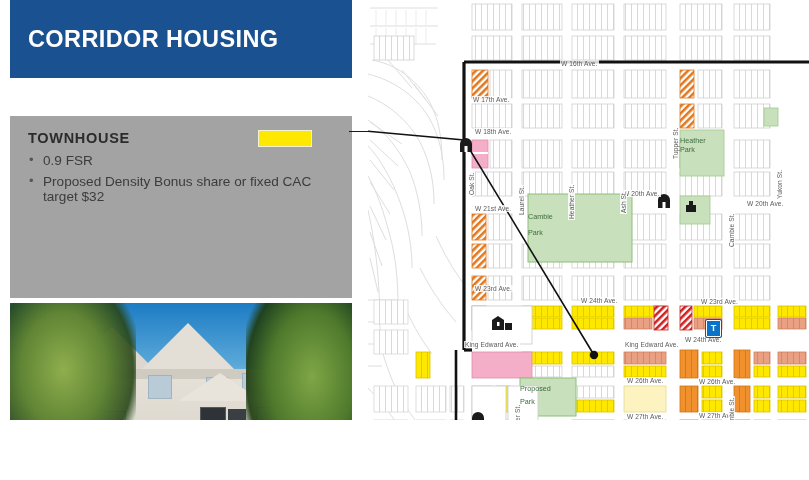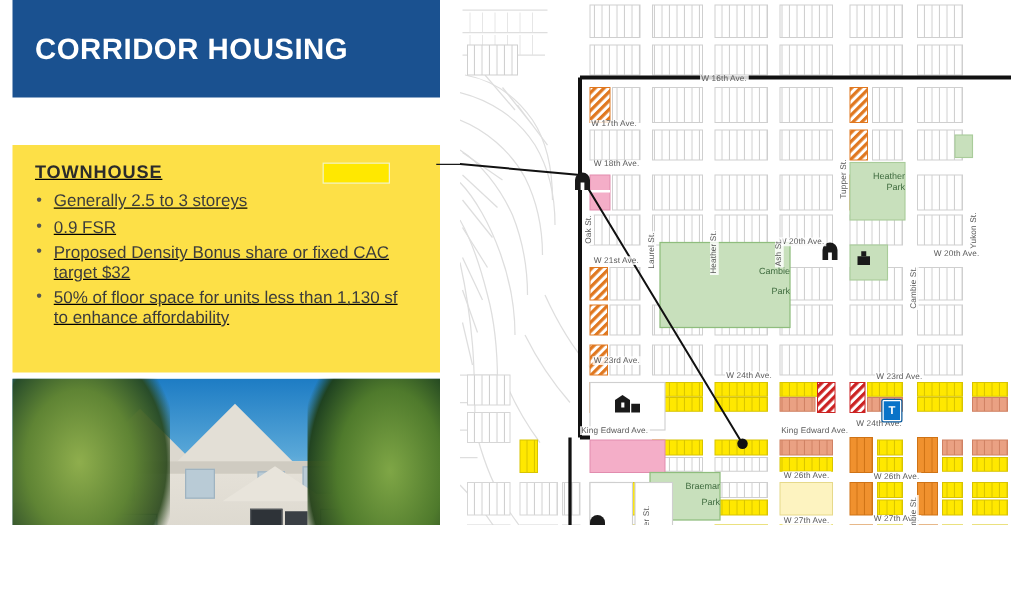--- a/index.html
+++ b/index.html
@@ -17,21 +17,21 @@
     background:#1a5190;display:flex;flex-direction:column;
     justify-content:center;padding:0 18px;box-sizing:border-box;
   }
   #title-banner .tline{
     color:#ffffff;font-weight:bold;font-size:23.5px;letter-spacing:0.4px;
     line-height:30px;white-space:nowrap;
   }
 
   #info-card{
     position:absolute;left:10px;top:116px;width:342px;height:182px;
-    background:#fde047;box-sizing:border-box;padding:14px 32px 8px 16px;text-decoration:underline;
+    background:#a3a3a3;box-sizing:border-box;padding:14px 32px 8px 16px;
   }
   #card-title{
     font-size:14.5px;font-weight:bold;color:#2b2b2b;letter-spacing:0.7px;
     margin:0 0 7px 2px;
   }
   #legend-swatch{
     position:absolute;right:40px;top:14px;width:54px;height:17px;
     background:#ffe800;border:1px solid #f2f2d0;box-sizing:border-box;
   }
   ul#bullets{list-style:none;margin:0;padding:0;}
@@ -95,21 +95,21 @@
   #map-svg{position:absolute;left:0;top:0;}
 
   .maplabel{
     position:absolute;font-size:6.6px;color:#5a5a5a;white-space:nowrap;
     font-family:"Liberation Sans",sans-serif;
     background:rgba(255,255,255,0.82);padding:0 1px;letter-spacing:0.1px;
   }
   .maplabel.vert{transform:rotate(-90deg);transform-origin:left top;}
   .parklabel{
     position:absolute;font-size:7.2px;color:#3f6b3f;white-space:nowrap;
-    text-align:right;line-height:9px;font-family:"Liberation Sans",sans-serif;
+    text-align:left;line-height:9px;font-family:"Liberation Sans",sans-serif;
   }
   .tstation{
     position:absolute;width:13px;height:15px;background:#0a73c8;
     border:1px solid #ffffff;border-radius:1px;color:#fff;font-size:9px;
     font-weight:bold;text-align:center;line-height:15px;
     box-shadow:0 0 0 1px #0a5a9c;
   }
 </style>
 </head>
 <body>
@@ -119,24 +119,22 @@
   <div id="left-panel">
 
     <div id="title-banner">
       <div class="tline">CORRIDOR HOUSING</div>
     </div>
 
     <div id="info-card">
       <div id="card-title">TOWNHOUSE</div>
       <div id="legend-swatch"></div>
       <ul id="bullets">
-        <li>Generally 2.5 to 3 storeys</li>
         <li>0.9 FSR</li>
         <li>Proposed Density Bonus share or fixed CAC target $32</li>
-        <li>50% of floor space for units less than 1,130 sf to enhance affordability</li>
       </ul>
     </div>
 
     <div id="photo">
       <div class="sky"></div>
       <div class="roofA"></div>
       <div class="roofB"></div>
       <div class="roofC"></div>
       <div class="bodyhouse"></div>
       <div class="band"></div>
@@ -512,20 +510,20 @@
 
     <div class="parklabel" style="left:312px;top:136px;width:44px;">
       <div>Heather</div>
       <div>Park</div>
     </div>
     <div class="parklabel" style="left:160px;top:212px;width:104px;">
       <div>Cambie</div>
       <div style="margin-top:7px;">Park</div>
     </div>
     <div class="parklabel" style="left:152px;top:384px;width:56px;">
-      <div>Braemar</div>
+      <div>Proposed</div>
       <div style="margin-top:4px;">Park</div>
     </div>
 
     <div class="tstation" style="left:338px;top:320px;">T</div>
   </div>
 
 </div>
 
 </body></html>

